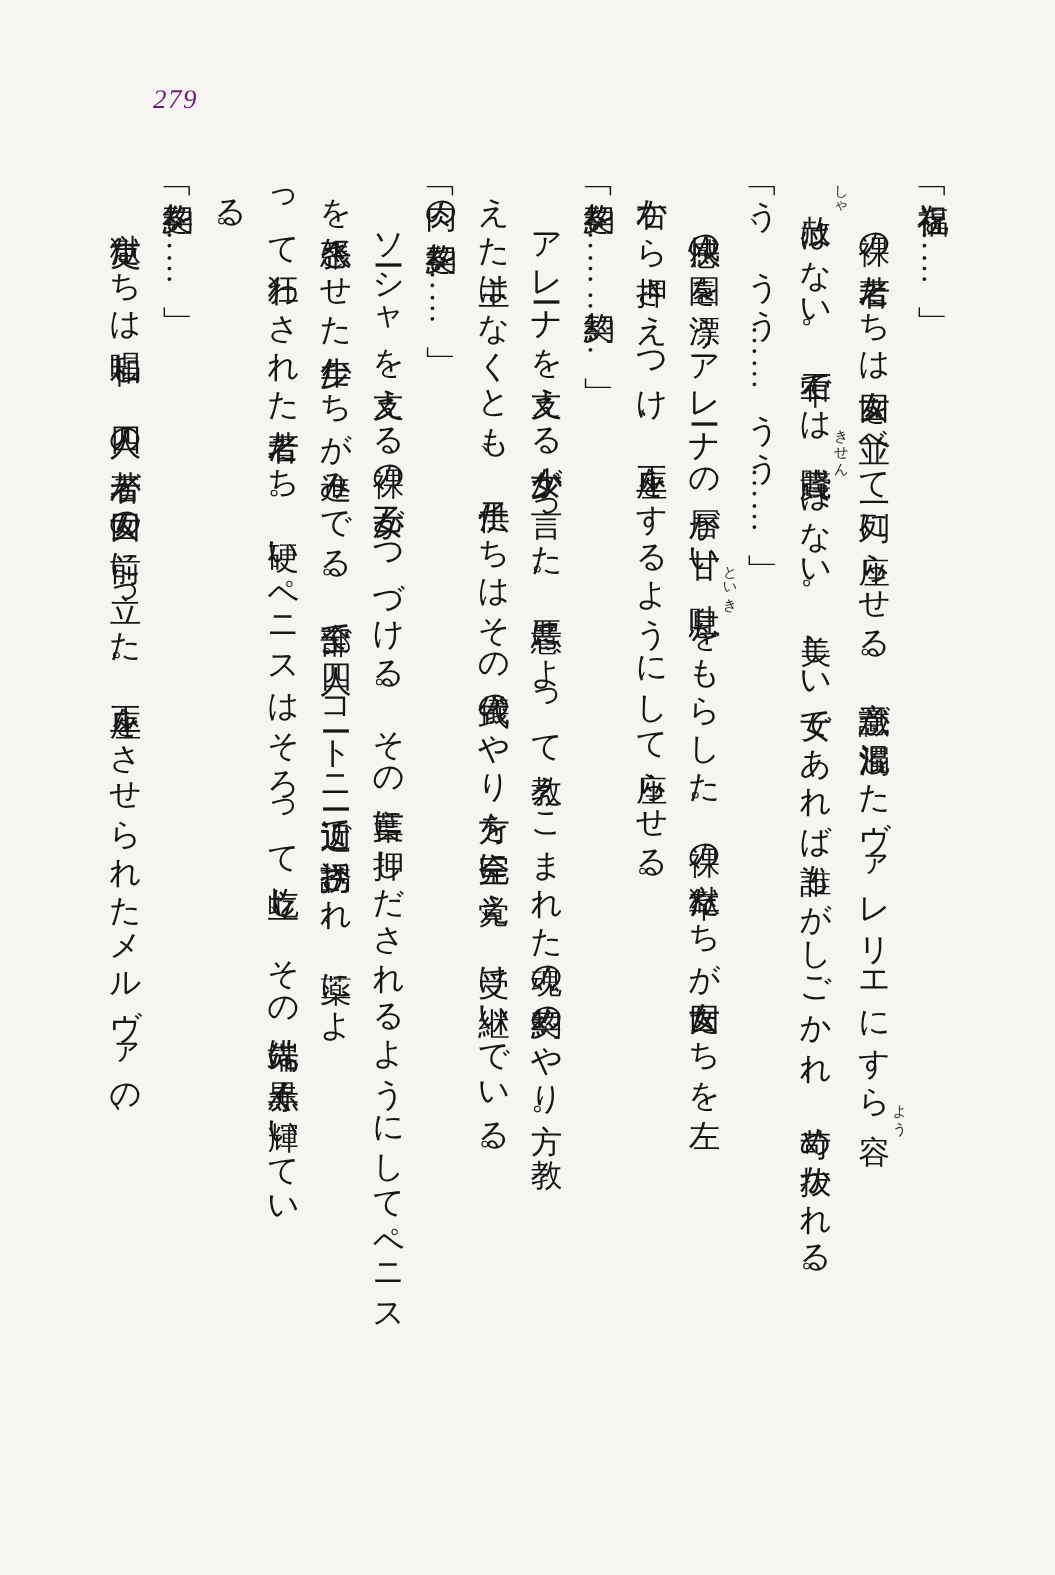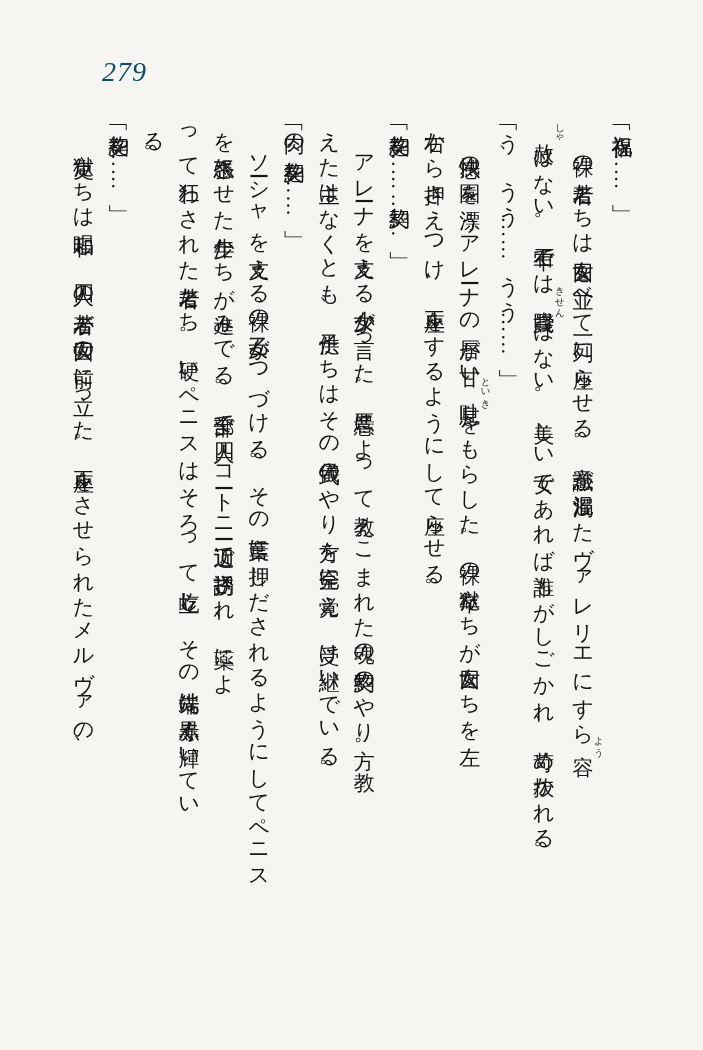--- a/index.html
+++ b/index.html
@@ -15,24 +15,24 @@
     font-family: "Liberation Serif", "DejaVu Serif", serif;
   }
   .page {
     position: absolute;
     inset: 0;
   }
   .page-number {
     position: absolute;
     top: 56px;
     left: 102px;
-    font-size: 28px;
+    font-size: 18px;
     font-style: italic;
     letter-spacing: 1px;
-    color: #0c4a6e;
+    color: #701a75;
   }
   .text-block {
     position: absolute;
     top: 117px;
     right: 64px;
     height: 862px;
     writing-mode: vertical-rl;
     text-orientation: mixed;
     font-size: 21px;
     letter-spacing: 1.3px;

